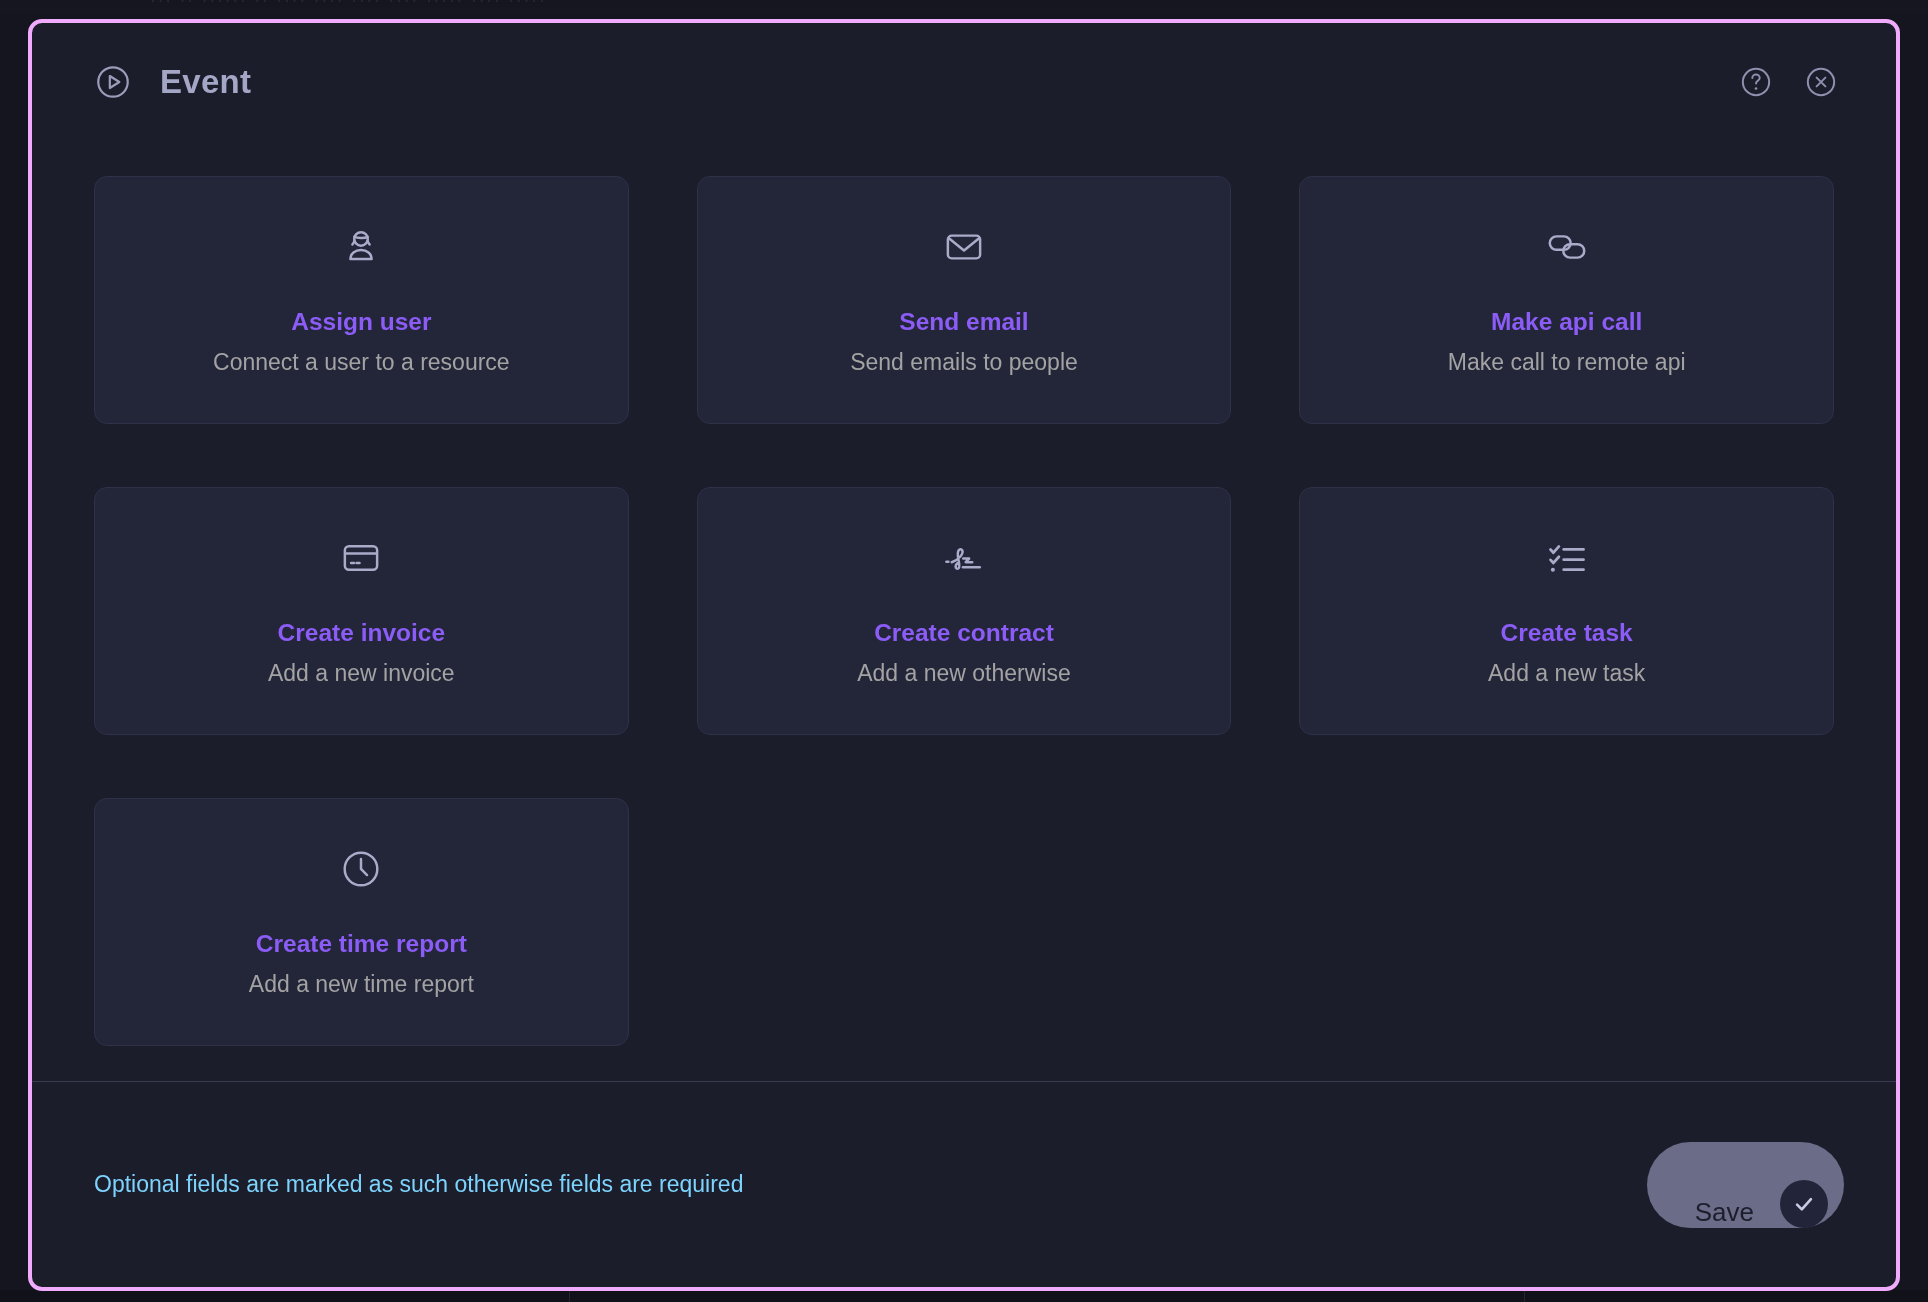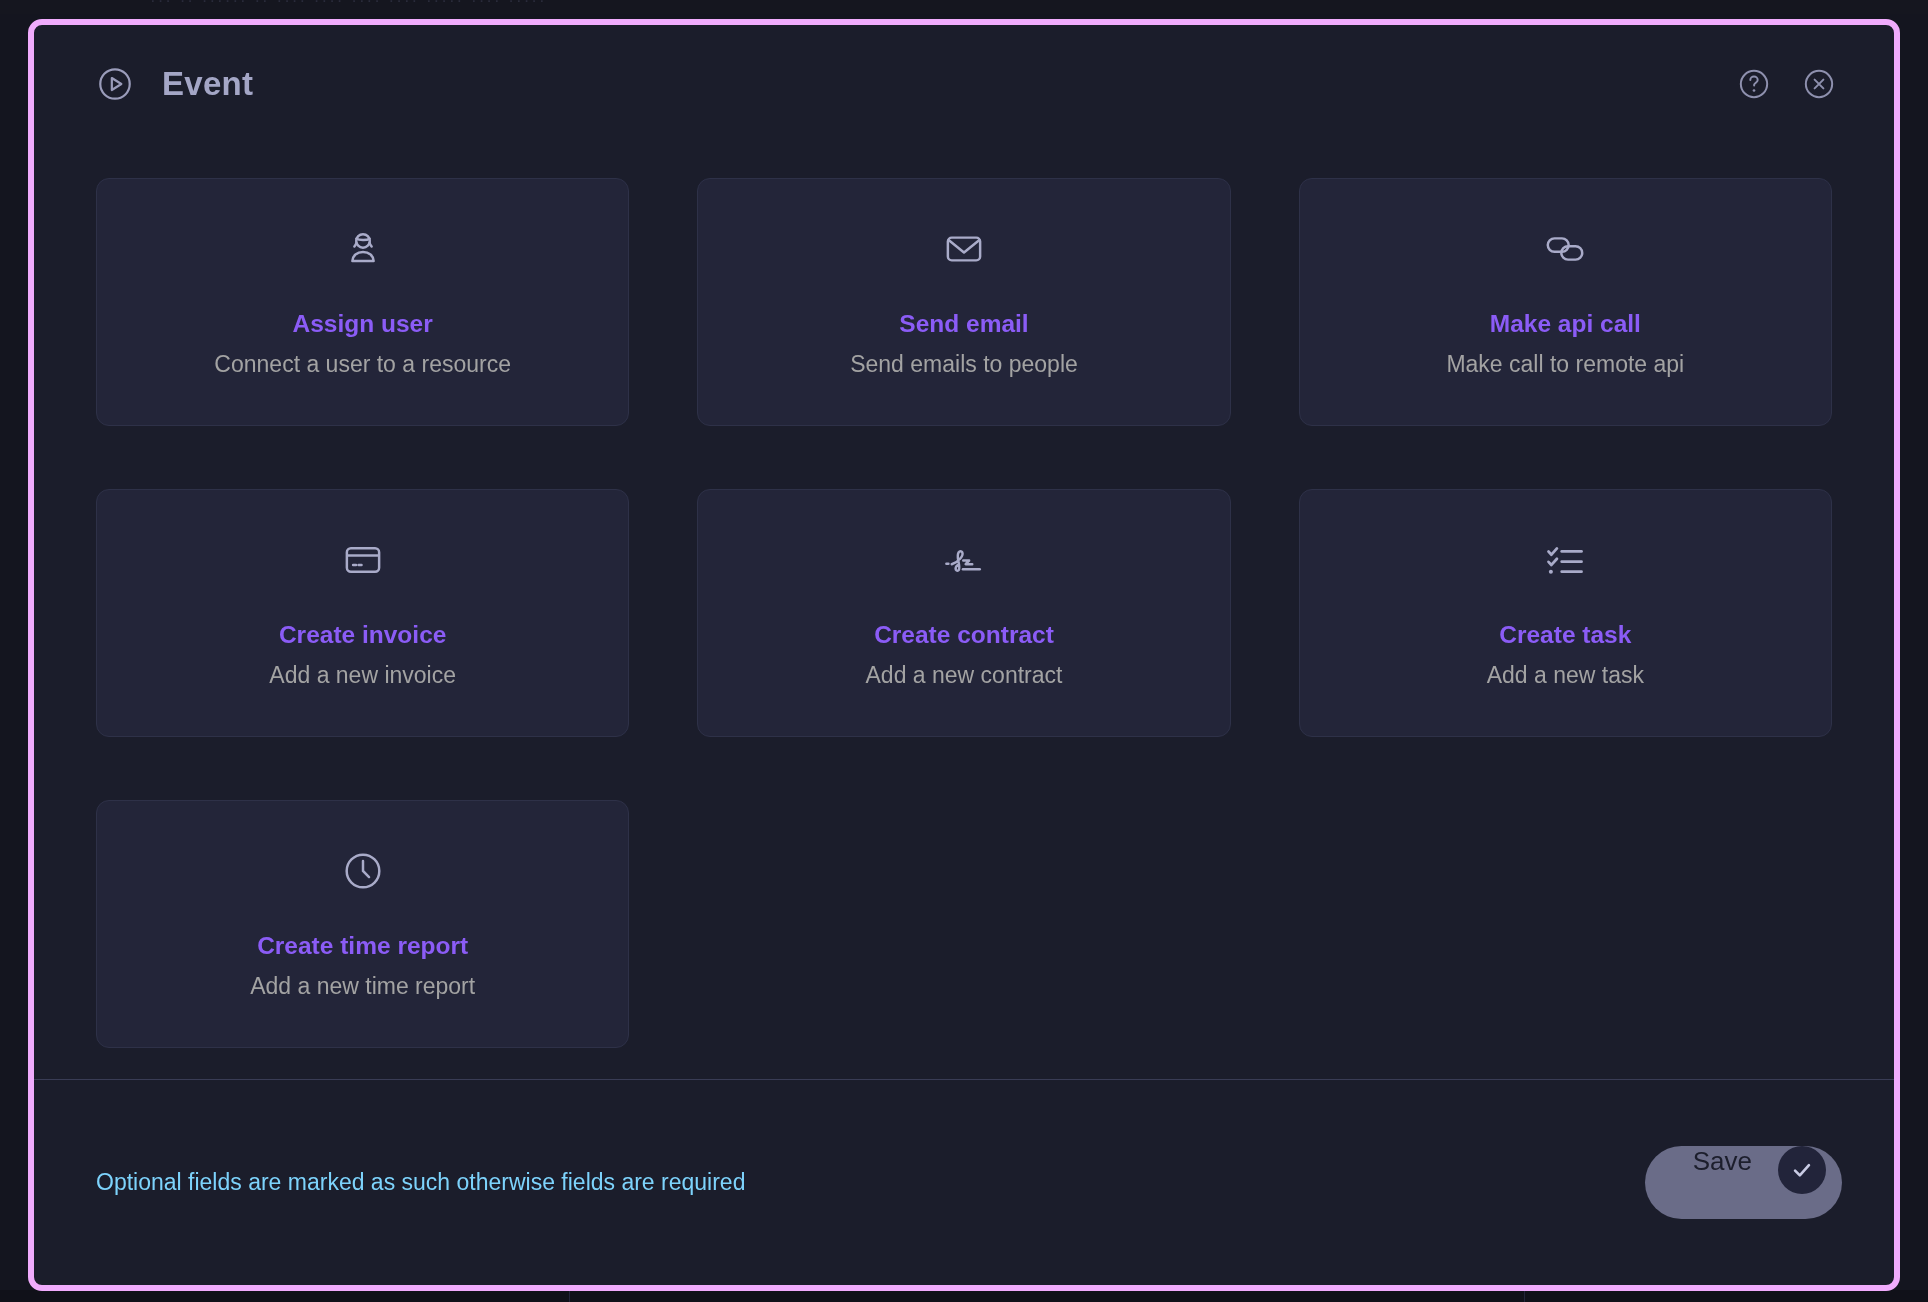--- a/index.html
+++ b/index.html
@@ -53,21 +53,21 @@
   }
 
   
   .modal {
     position: absolute;
     left: 28px;
     top: 19px;
     width: 1872px;
     height: 1272px;
     background: #1b1d2b;
-    border: 6px solid #f0abfc;
+    border: 4px solid #f0abfc;
     border-radius: 14px;
     display: flex;
     flex-direction: column;
     overflow: hidden;
   }
 
   
   .modal-header {
     height: 118px;
     flex: none;
@@ -165,26 +165,26 @@
     align-items: center;
     padding: 0 52px 0 62px;
   }
   .footer-note {
     font-size: 23px;
     color: #7dd3fc;
   }
   .save-button {
     margin-left: auto;
     display: flex;
-    align-items: flex-start;
+    align-items: flex-end;
     gap: 26px;
     background: #6a6c88;
     border: none;
     border-radius: 999px;
-    height: 73px;
+    height: 86px;
     padding: 0 16px 0 48px;
     cursor: pointer;
     font-family: inherit;
   }
   .save-label {
     font-size: 26px;
     color: #1c1e2c;
     font-weight: 400;
   }
   .save-check {
@@ -297,21 +297,21 @@
         <div class="event-card">
           <span class="card-icon">
             <svg viewBox="0 0 24 24" fill="none" stroke="currentColor" stroke-width="1.35" stroke-linecap="round" stroke-linejoin="round">
               <path d="M2.4 14.1 h1.1"></path>
               <path d="M5.3 14.3c1.6-.5 3.5-1.6 4.7-3.1 1-1.2 1.5-2.6 1-3.5-.4-.7-1.4-.7-1.9.1-.6.9-.6 2.6-.2 4.6.4 2.1.9 4 .3 5-.4.7-1.2.6-1.6 0-.4-.7-.1-1.9 1-2.6"></path>
               <path d="M11.6 12.3 h3.2 l-1.9 2 h3.6"></path>
               <path d="M11.4 17 H20.6"></path>
             </svg>
           </span>
           <div class="card-title">Create contract</div>
-          <div class="card-desc">Add a new contract</div>
+          <div class="card-desc">Add a new otherwise</div>
         </div>
 
 
         <div class="event-card">
           <span class="card-icon">
             <svg viewBox="0 0 24 24" fill="none" stroke="currentColor" stroke-width="1.5" stroke-linecap="round" stroke-linejoin="round">
               <path d="M3 7.4 L4.6 9.1 L7.6 5.7"></path>
               <path d="M3 13 L4.6 14.7 L7.6 11.3"></path>
               <circle cx="4.3" cy="18.4" r="1.1" fill="currentColor" stroke="none"></circle>
               <path d="M10.2 7.3 H21"></path>

